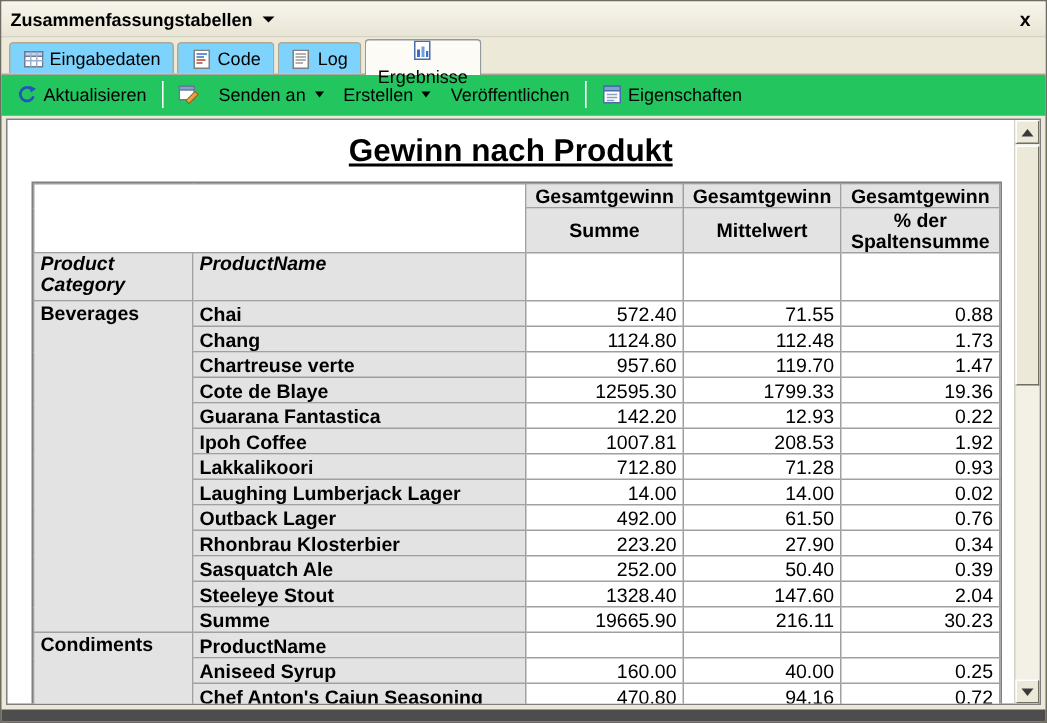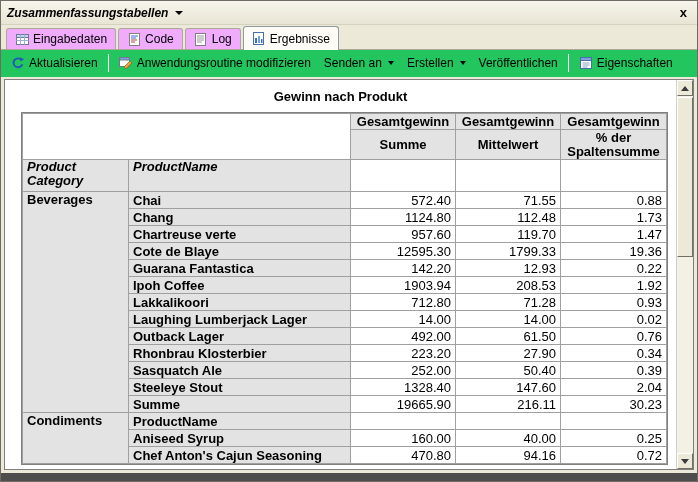--- a/index.html
+++ b/index.html
@@ -15,21 +15,21 @@
 
   
   .titlebar {
     height: 24px; flex: 0 0 24px;
     display: flex; align-items: center; justify-content: space-between;
     padding: 0 7px 0 6px;
     background: linear-gradient(#f7f5ec, #e9e5d5);
     border-bottom: 1px solid #d6d2c2;
   }
   .title-menu { display: flex; align-items: center; gap: 7px; cursor: default; }
-  .title-text { font-size: 12px; font-weight: bold; color: #000; font-style: italic; }
+  .title-text { font-size: 12px; font-weight: bold; color: #000; }
   .caret {
     width: 0; height: 0;
     border-left: 4px solid transparent; border-right: 4px solid transparent;
     border-top: 4px solid #000;
   }
   .close-btn {
     font-size: 13px; font-weight: bold; color: #000;
     padding: 0 3px; line-height: 16px; cursor: default;
   }
 
@@ -41,30 +41,31 @@
     border-bottom: 1px solid #aca899;
     background: #ece9d8;
   }
   .tab {
     height: 21px;
     display: flex; align-items: center; gap: 4px;
     padding: 0 8px;
     margin-right: 2px;
     border: 1px solid #aca899; border-bottom: none;
     border-radius: 3px 3px 0 0;
-    background: #f0abfc;
+    background: #7dd3fc;
     font-size: 12px; color: #000;
     position: relative;
   }
   .tab.active {
     height: 24px;
     background: #fcfbf6;
     top: 1px;
     z-index: 2;
     border-color: #919b9c; 
+    flex-direction: column;
   }
   .ticon { display: inline-flex; width: 14px; height: 14px; align-items: center; justify-content: center; }
 
   
   .toolbar {
     height: 27px; flex: 0 0 27px;
     display: flex; align-items: center;
     padding: 0 4px; gap: 1px;
     background: #22c55e;
     border-bottom: 1px solid #22c55e;
@@ -88,22 +89,23 @@
   .content {
     height: 100%;
     background: #fff;
     border: 1px solid #7f7f7f;
     display: flex;
     overflow: hidden;
   }
   .report { flex: 1 1 auto; overflow: hidden; padding-top: 5px; }
   .report-title {
     text-align: center;
-    font-size: 13px; font-weight: bold; color: #000;
+    font-size: 21px; font-weight: bold; color: #000;
     margin: 4px 0 9px 0;
+    text-decoration: underline;
   }
 
   table.results {
     border-collapse: collapse;
     table-layout: fixed;
     margin-left: 17px;
     font-size: 13px;
     outline: 1px solid #808080;
   }
   .results th, .results td {
@@ -226,21 +228,20 @@
     </div>
     <div class="sep"></div>
     <div class="tbtn">
       <span class="ticon">
         <svg width="14" height="14" viewBox="0 0 14 14">
             <rect x="0.5" y="1.5" width="10" height="9" fill="#fff" stroke="#6b7b94"></rect>
             <rect x="0.5" y="1.5" width="10" height="2.5" fill="#7da2d8" stroke="#6b7b94"></rect>
             <path d="M5 11 L11 5 L13 7 L7 13 Z" fill="#e4a33c" stroke="#8a6218" stroke-width="0.7"></path>
           </svg>
       </span>
-      <span>Anwendungsroutine modifizieren</span>
     </div>
     <div class="tbtn">
       <span>Senden an</span>
       <span class="dd-caret"></span>
     </div>
     <div class="tbtn">
       <span>Erstellen</span>
       <span class="dd-caret"></span>
     </div>
     <div class="tbtn">
@@ -319,21 +320,21 @@
                 <td class="num">19.36</td>
               </tr>
               <tr>
                 <th class="rowhead">Guarana Fantastica</th>
                 <td class="num">142.20</td>
                 <td class="num">12.93</td>
                 <td class="num">0.22</td>
               </tr>
               <tr>
                 <th class="rowhead">Ipoh Coffee</th>
-                <td class="num">1903.94</td>
+                <td class="num">1007.81</td>
                 <td class="num">208.53</td>
                 <td class="num">1.92</td>
               </tr>
               <tr>
                 <th class="rowhead">Lakkalikoori</th>
                 <td class="num">712.80</td>
                 <td class="num">71.28</td>
                 <td class="num">0.93</td>
               </tr>
               <tr>

